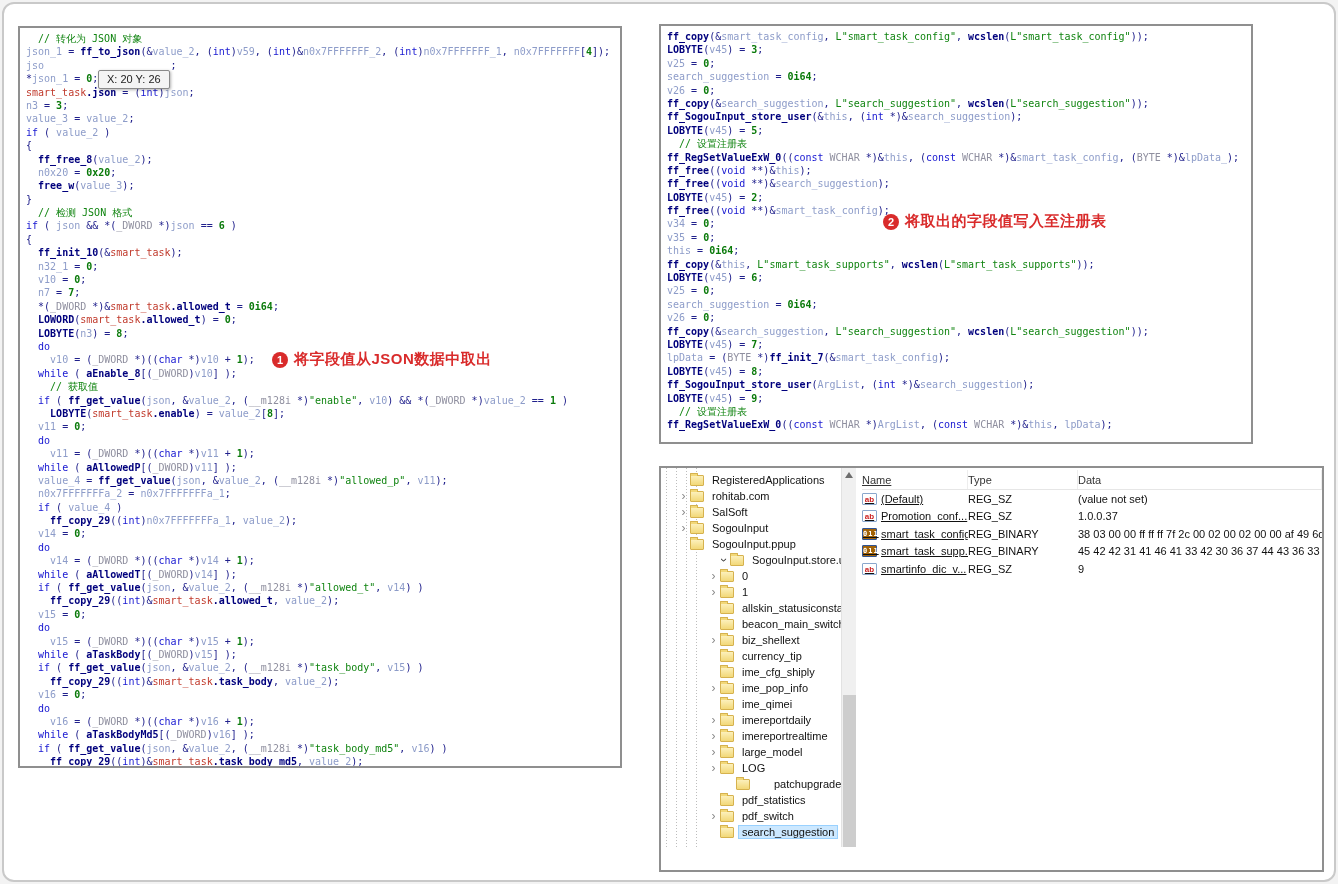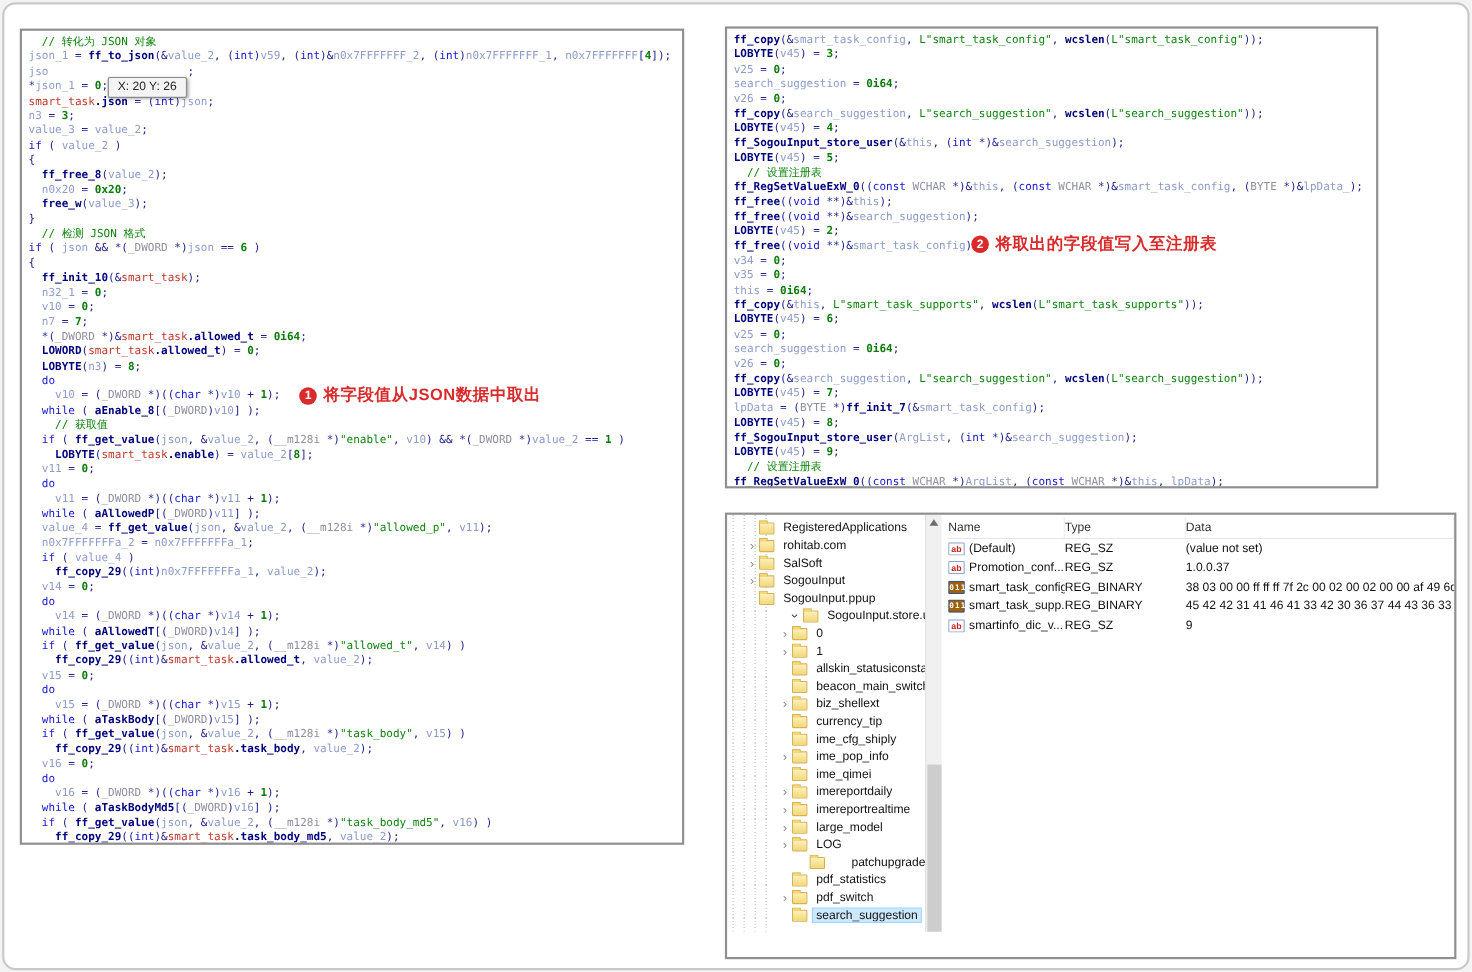--- a/index.html
+++ b/index.html
@@ -64,21 +64,21 @@
             background:#f2d878; border:1px solid #d6b24e; border-bottom:none; border-radius:1px 1px 0 0; }
   .vscroll { width:15px; flex:none; background:#f0f0f0; position:relative; border-left:1px solid #e2e2e2; }
   .vscroll .up { position:absolute; top:4px; left:3px; width:0; height:0;
                  border-left:4px solid transparent; border-right:4px solid transparent;
                  border-bottom:6px solid #6e6e6e; }
   .vscroll .thumb { position:absolute; left:1px; width:13px; top:60%; height:40%; background:#cdcdcd; }
   .list { flex:1; padding:2px 0 0 6px; overflow:hidden; }
   .list-head { display:flex; height:20px; align-items:center; color:#333;
                border-bottom:1px solid #e6e6e6; }
   .list-head .col { border-right:1px solid #ededed; height:100%; line-height:20px; }
-  .col-name { width:106px; flex:none; }
+  .col-name { width:106px; flex:none;text-decoration:underline; }
   .col-type { width:110px; flex:none; }
   .col-data { flex:1; }
   .list-row { display:flex; height:17.5px; align-items:center; white-space:nowrap; }
   .list-row .col { overflow:hidden; }
   .vicon { width:15px; height:12px; flex:none; display:inline-block; margin-right:4px;
            text-align:center; border:1px solid #8aa7cc; border-radius:1px; }
   .vicon.ab  { background:#fff; color:#cc2222; font:bold 8px/11px "Liberation Sans",sans-serif; }
   .vicon.bin { background:#a16207; color:#fff; border-color:#2f5496; font:bold 7px/11px "DejaVu Sans Mono",monospace; letter-spacing:1px; }
   .name-cell { display:flex; align-items:center; }
 </style>
@@ -154,21 +154,20 @@
     <div class="annot" id="annot2">
       <span class="num">2</span>
       <span class="txt">将取出的字段值写入至注册表</span>
     </div>
   <div class="code-line"><span class="tk-f">ff_copy</span><span class="tk-p">(&amp;</span><span class="tk-v">smart_task_config</span><span class="tk-p">, </span><span class="tk-s">L"smart_task_config"</span><span class="tk-p">, </span><span class="tk-f">wcslen</span><span class="tk-p">(</span><span class="tk-s">L"smart_task_config"</span><span class="tk-p">));</span></div>
       <div class="code-line"><span class="tk-f">LOBYTE</span><span class="tk-p">(</span><span class="tk-v">v45</span><span class="tk-p">) = </span><span class="tk-n">3</span><span class="tk-p">;</span></div>
       <div class="code-line"><span class="tk-v">v25</span><span class="tk-p"> = </span><span class="tk-n">0</span><span class="tk-p">;</span></div>
       <div class="code-line"><span class="tk-v">search_suggestion</span><span class="tk-p"> = </span><span class="tk-n">0i64</span><span class="tk-p">;</span></div>
       <div class="code-line"><span class="tk-v">v26</span><span class="tk-p"> = </span><span class="tk-n">0</span><span class="tk-p">;</span></div>
       <div class="code-line"><span class="tk-f">ff_copy</span><span class="tk-p">(&amp;</span><span class="tk-v">search_suggestion</span><span class="tk-p">, </span><span class="tk-s">L"search_suggestion"</span><span class="tk-p">, </span><span class="tk-f">wcslen</span><span class="tk-p">(</span><span class="tk-s">L"search_suggestion"</span><span class="tk-p">));</span></div>
-      <div class="code-line"><span class="tk-f">LOBYTE</span><span class="tk-p">(</span><span class="tk-v">v45</span><span class="tk-p">) = </span><span class="tk-n">4</span><span class="tk-p">;</span></div>
       <div class="code-line"><span class="tk-f">ff_SogouInput_store_user</span><span class="tk-p">(&amp;</span><span class="tk-v">this</span><span class="tk-p">, (</span><span class="tk-k">int</span><span class="tk-p"> *)&amp;</span><span class="tk-v">search_suggestion</span><span class="tk-p">);</span></div>
       <div class="code-line"><span class="tk-f">LOBYTE</span><span class="tk-p">(</span><span class="tk-v">v45</span><span class="tk-p">) = </span><span class="tk-n">5</span><span class="tk-p">;</span></div>
       <div class="code-line"><span class="tk-c">// 设置注册表</span></div>
       <div class="code-line"><span class="tk-f">ff_RegSetValueExW_0</span><span class="tk-p">((</span><span class="tk-k">const</span><span class="tk-p"> </span><span class="tk-t">WCHAR</span><span class="tk-p"> *)&amp;</span><span class="tk-v">this</span><span class="tk-p">, (</span><span class="tk-k">const</span><span class="tk-p"> </span><span class="tk-t">WCHAR</span><span class="tk-p"> *)&amp;</span><span class="tk-v">smart_task_config</span><span class="tk-p">, (</span><span class="tk-t">BYTE</span><span class="tk-p"> *)&amp;</span><span class="tk-v">lpData_</span><span class="tk-p">);</span></div>
       <div class="code-line"><span class="tk-f">ff_free</span><span class="tk-p">((</span><span class="tk-k">void</span><span class="tk-p"> **)&amp;</span><span class="tk-v">this</span><span class="tk-p">);</span></div>
       <div class="code-line"><span class="tk-f">ff_free</span><span class="tk-p">((</span><span class="tk-k">void</span><span class="tk-p"> **)&amp;</span><span class="tk-v">search_suggestion</span><span class="tk-p">);</span></div>
       <div class="code-line"><span class="tk-f">LOBYTE</span><span class="tk-p">(</span><span class="tk-v">v45</span><span class="tk-p">) = </span><span class="tk-n">2</span><span class="tk-p">;</span></div>
       <div class="code-line"><span class="tk-f">ff_free</span><span class="tk-p">((</span><span class="tk-k">void</span><span class="tk-p"> **)&amp;</span><span class="tk-v">smart_task_config</span><span class="tk-p">);</span></div>
       <div class="code-line"><span class="tk-v">v34</span><span class="tk-p"> = </span><span class="tk-n">0</span><span class="tk-p">;</span></div>
       <div class="code-line"><span class="tk-v">v35</span><span class="tk-p"> = </span><span class="tk-n">0</span><span class="tk-p">;</span></div>

